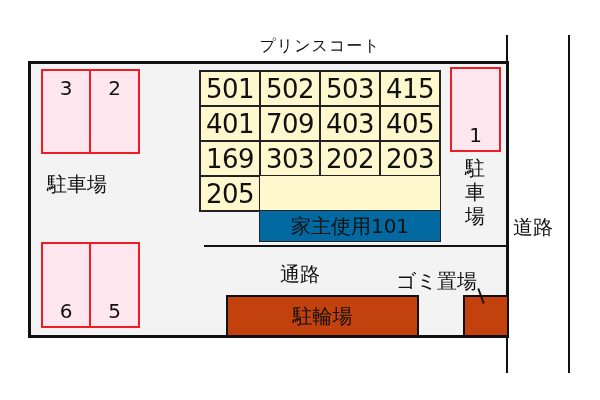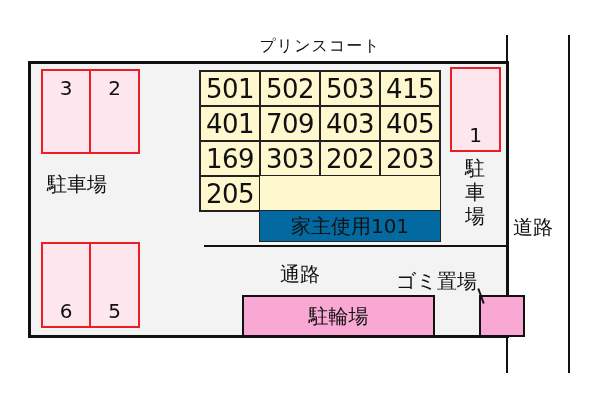--- a/index.html
+++ b/index.html
@@ -13,21 +13,21 @@
   .lot { left: 28px; top: 61px; width: 481px; height: 277px; border: 3px solid #111; background: #f3f3f3; }
   .pspace { background: #fde6ee; border: 2px solid #ee1c25; }
   .pnum { font-size: 20px; position: absolute; width: 100%; text-align: center; }
   .label { font-size: 20px; line-height: 24px; }
   .grid { left: 199px; top: 70px; width: 242px; height: 142px; border: 1.5px solid #222; display: grid;
           grid-template-columns: repeat(4, 1fr); grid-template-rows: repeat(4, 1fr); background: #fff8cf; }
   .cell { border: 1px solid #222; display: flex; align-items: center; justify-content: center; font-size: 26px; letter-spacing: -0.5px; }
   .owner { left: 259px; top: 210px; width: 182px; height: 32px; background: #0369a1; border: 1.5px solid #222;
            display: flex; align-items: center; justify-content: center; font-size: 20px; }
   .hline { height: 2px; background: #111; }
-  .whitebox { background: #f9a8d4; border: 2px solid #111; margin-left: 16px; }
+  .whitebox { background: #c2410c; border: 2px solid #111; }
   .vtext { font-size: 20px; line-height: 24px; text-align: center; width: 26px; }
 </style>
 </head>
 <body>
 
 <div class="abs title">プリンスコート</div>
 
 <div class="abs vline" style="left:506px; top:35px; height:338px;"></div>
 <div class="abs vline" style="left:568px; top:35px; height:338px;"></div>
 <div class="abs label" style="left:513px; top:215px;">道路</div>

